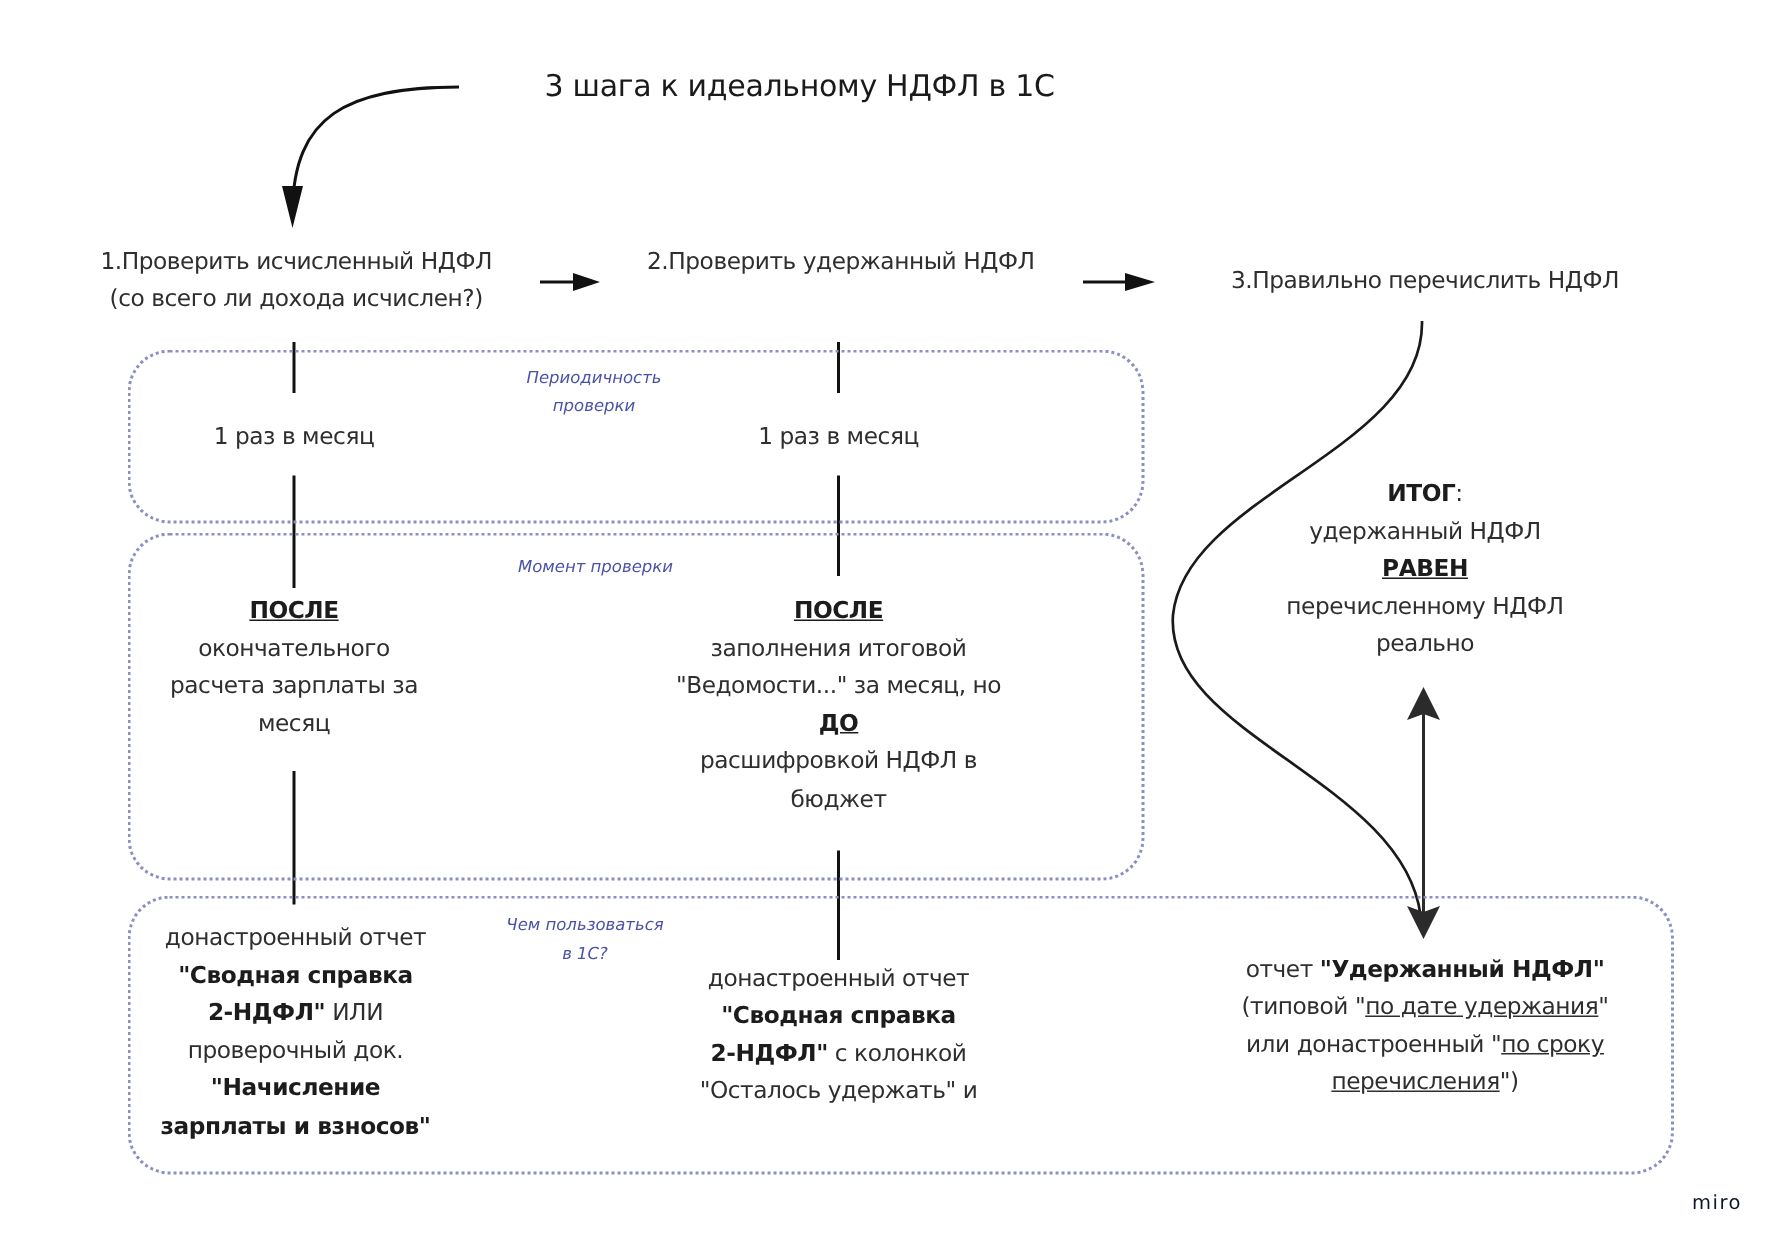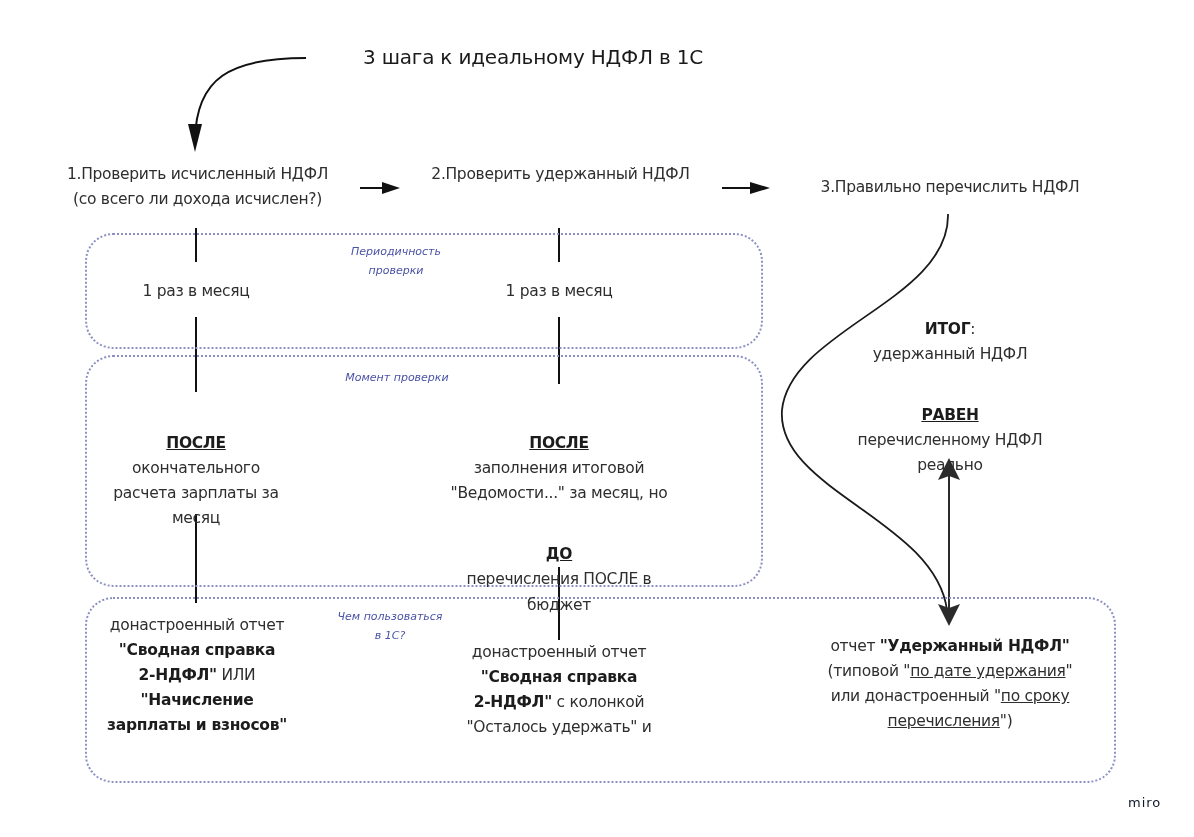--- a/index.html
+++ b/index.html
@@ -3,21 +3,21 @@
 <meta charset="utf-8">
 <style>
   html, body { margin:0; padding:0; background:#ffffff; }
   body { width:1194px; height:837px; position:relative; overflow:hidden;
          font-family:"DejaVu Sans", sans-serif; color:#2b2b2b; }
   .abs { position:absolute; }
   .txt { font-family:"DejaVu Sans", sans-serif; font-size:15.5px; line-height:1.62; color:#2e2e2e; text-align:center; letter-spacing:-0.3px; }
   .title { font-size:20px; font-weight:normal; color:#1a1a1a; letter-spacing:-0.2px; }
   .label { font-style:italic; color:#4a52a5; font-size:11px; line-height:1.75; text-align:center; }
   .b { font-weight:bold; color:#1c1c1c; }
-  .u { text-decoration:underline;margin-top:36px; }
+  .u { text-decoration:underline; }
   .box { position:absolute; border:2px dotted #8b8fc4; border-radius:28px; box-sizing:border-box; }
   svg { position:absolute; left:0; top:0; }
   .miro { font-size:13px; color:#0f172a; letter-spacing:1px; }
 </style>
 </head>
 <body>
 
 <svg width="1194" height="837">
   <defs>
     <marker id="ah" markerWidth="10" markerHeight="10" refX="8" refY="5" orient="auto" markerUnits="userSpaceOnUse">
@@ -83,32 +83,33 @@
   <div class="b u">ПОСЛЕ</div>
   <div>окончательного</div>
   <div>расчета зарплаты за</div>
   <div>месяц</div>
 </div>
 <div class="abs txt" style="left:424px; top:395px; width:270px;">
   <div class="b u">ПОСЛЕ</div>
   <div>заполнения итоговой</div>
   <div>"Ведомости..." за месяц, но</div>
   <div class="b u">ДО</div>
-  <div>перечисления ПОСЛЕ в</div>
+  <div>расшифровкой НДФЛ в</div>
   <div>бюджет</div>
 </div>
 
 <div class="abs label" style="left:290px; top:607px; width:200px;">
   <div>Чем пользоваться</div>
   <div>в 1С?</div>
 </div>
 <div class="abs txt" style="left:86px; top:613px; width:222px;">
   <div>донастроенный отчет</div>
   <div class="b">"Сводная справка</div>
   <div><span class="b">2-НДФЛ"</span><span> ИЛИ</span></div>
+  <div>проверочный док.</div>
   <div class="b">"Начисление</div>
   <div class="b">зарплаты и взносов"</div>
 </div>
 <div class="abs txt" style="left:434px; top:640px; width:250px;">
   <div>донастроенный отчет</div>
   <div class="b">"Сводная справка</div>
   <div><span class="b">2-НДФЛ"</span><span> с колонкой</span></div>
   <div>"Осталось удержать" и</div>
 </div>
 <div class="abs txt" style="left:790px; top:634px; width:320px;">

